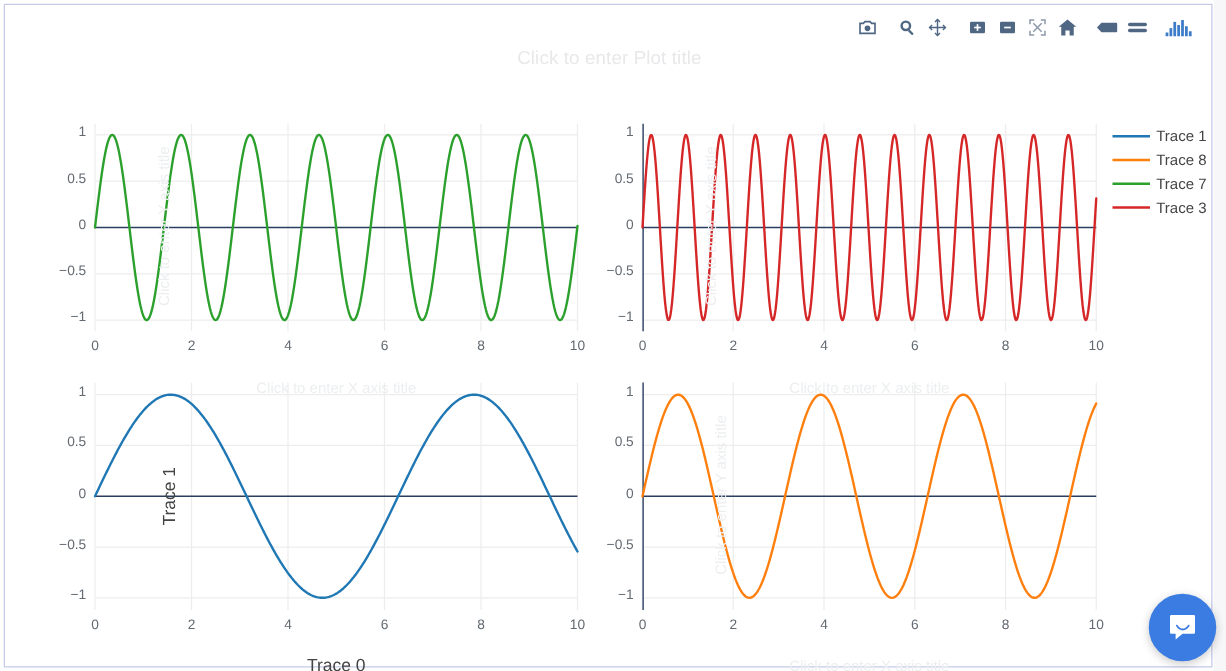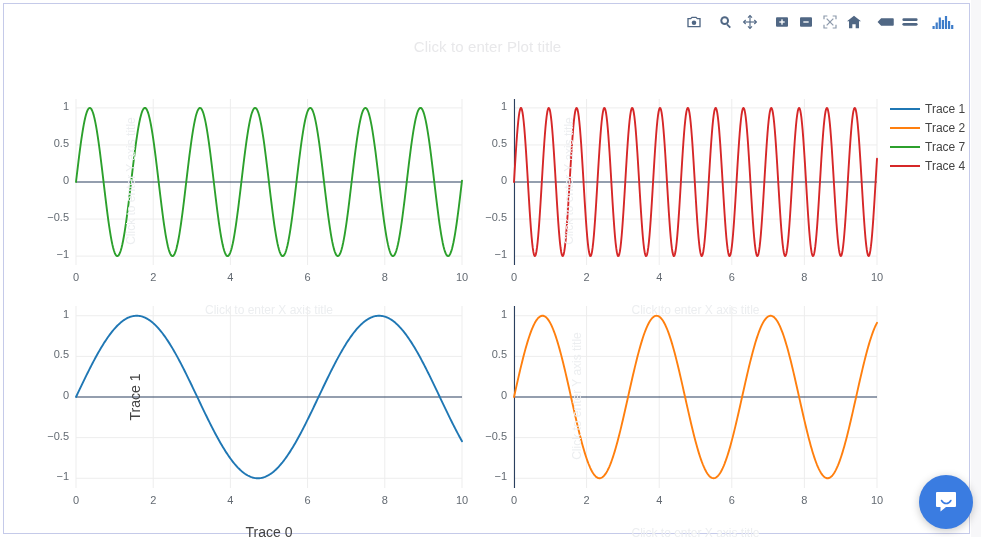--- a/index.html
+++ b/index.html
@@ -266,29 +266,29 @@
 
     <div id="plot-title">Click to enter Plot title</div>
 
     <div id="legend">
       <div class="legend-item">
         <span class="legend-swatch" style="border-top-color:#1f77b4"></span>
         <span class="legend-label">Trace 1</span>
       </div>
       <div class="legend-item">
         <span class="legend-swatch" style="border-top-color:#ff7f0e"></span>
-        <span class="legend-label">Trace 2</span>
+        <span class="legend-label">Trace 8</span>
       </div>
       <div class="legend-item">
         <span class="legend-swatch" style="border-top-color:#2ca02c"></span>
         <span class="legend-label">Trace 7</span>
       </div>
       <div class="legend-item">
         <span class="legend-swatch" style="border-top-color:#d62728"></span>
-        <span class="legend-label">Trace 4</span>
+        <span class="legend-label">Trace 3</span>
       </div>
     </div>
 
     <div id="subplot-top-left" class="subplot" style="left: 72px; top: 95px; width: 386px; height: 166px;">
         <svg class="plotsvg" width="386" height="166">
           <line x1="0" x2="0" y1="0" y2="166" stroke="#ededed" stroke-width="1"></line>
           <line x1="77.2" x2="77.2" y1="0" y2="166" stroke="#ededed" stroke-width="1"></line>
           <line x1="154.4" x2="154.4" y1="0" y2="166" stroke="#ededed" stroke-width="1"></line>
           <line x1="231.6" x2="231.6" y1="0" y2="166" stroke="#ededed" stroke-width="1"></line>
           <line x1="308.8" x2="308.8" y1="0" y2="166" stroke="#ededed" stroke-width="1"></line>

